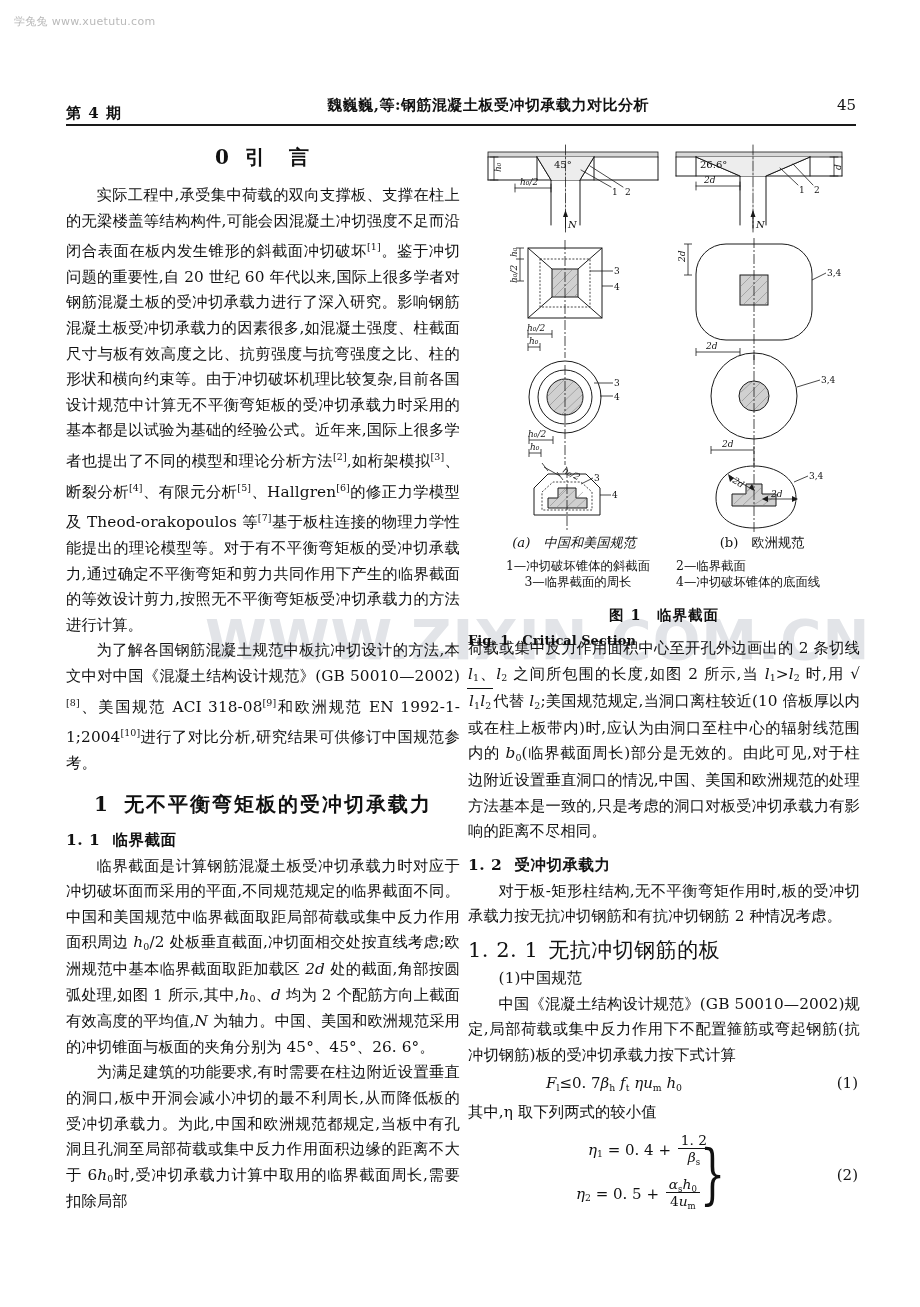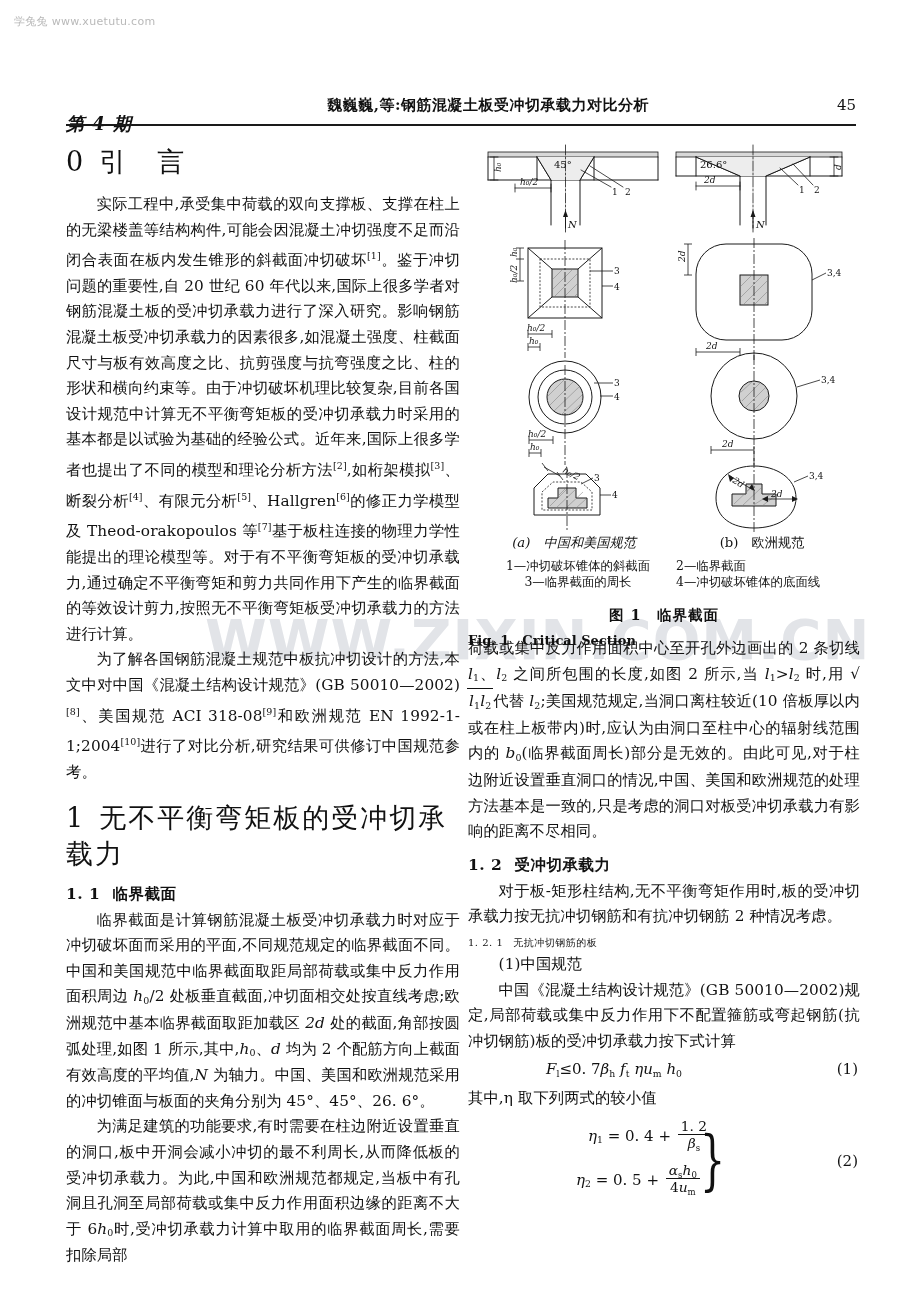--- a/index.html
+++ b/index.html
@@ -42,24 +42,23 @@
 
   
   .runhead {
     position: absolute;
     left: 66px;
     top: 96px;
     width: 790px;
     height: 30px;
   }
   .runhead .rh-left {
-    position: absolute; left: 0; top: 16px;
-    font-size: 18px; font-weight: bold;
+    position: absolute; left: 0; top: 8px;
+    font-size: 15px; font-weight: bold;
     letter-spacing: 1px;
-    font-style: italic;
   }
   .runhead .rh-center {
     position: absolute; left: 50%; top: 0;
     transform: translateX(-48%);
     font-size: 15px; font-weight: bold;
     letter-spacing: 0.5px;
     white-space: nowrap;
     padding-left: 40px;
   }
   .runhead .rh-right {
@@ -79,37 +78,38 @@
   .col {
     position: absolute;
     top: 140px;
     width: 394px;
     z-index: 2;
   }
   .col-left { left: 66px; }
   .col-right { left: 468px; width: 392px; }
 
   h1.sec {
-    font-size: 27px;
-    font-weight: normal;
+    font-size: 20px;
+    font-weight: bold;
     margin: 4px 0 12px 0;
     letter-spacing: 2px;
+    text-align: center;
   }
   h1.sec .num { margin-right: 14px; }
 
   h2.sub {
     font-size: 15.5px;
     font-weight: bold;
     margin: 10px 0 3px 0;
     letter-spacing: 0.5px;
   }
   h2.sub .num { margin-right: 12px; }
 
   h3.subsub {
-    font-size: 10px;
+    font-size: 21px;
     font-weight: normal;
     margin: 6px 0 2px 0;
     letter-spacing: 0.5px;
   }
   h3.subsub .num { margin-right: 10px; }
 
   p.body {
     font-size: 15.3px;
     line-height: 25.6px;
     margin: 0;

